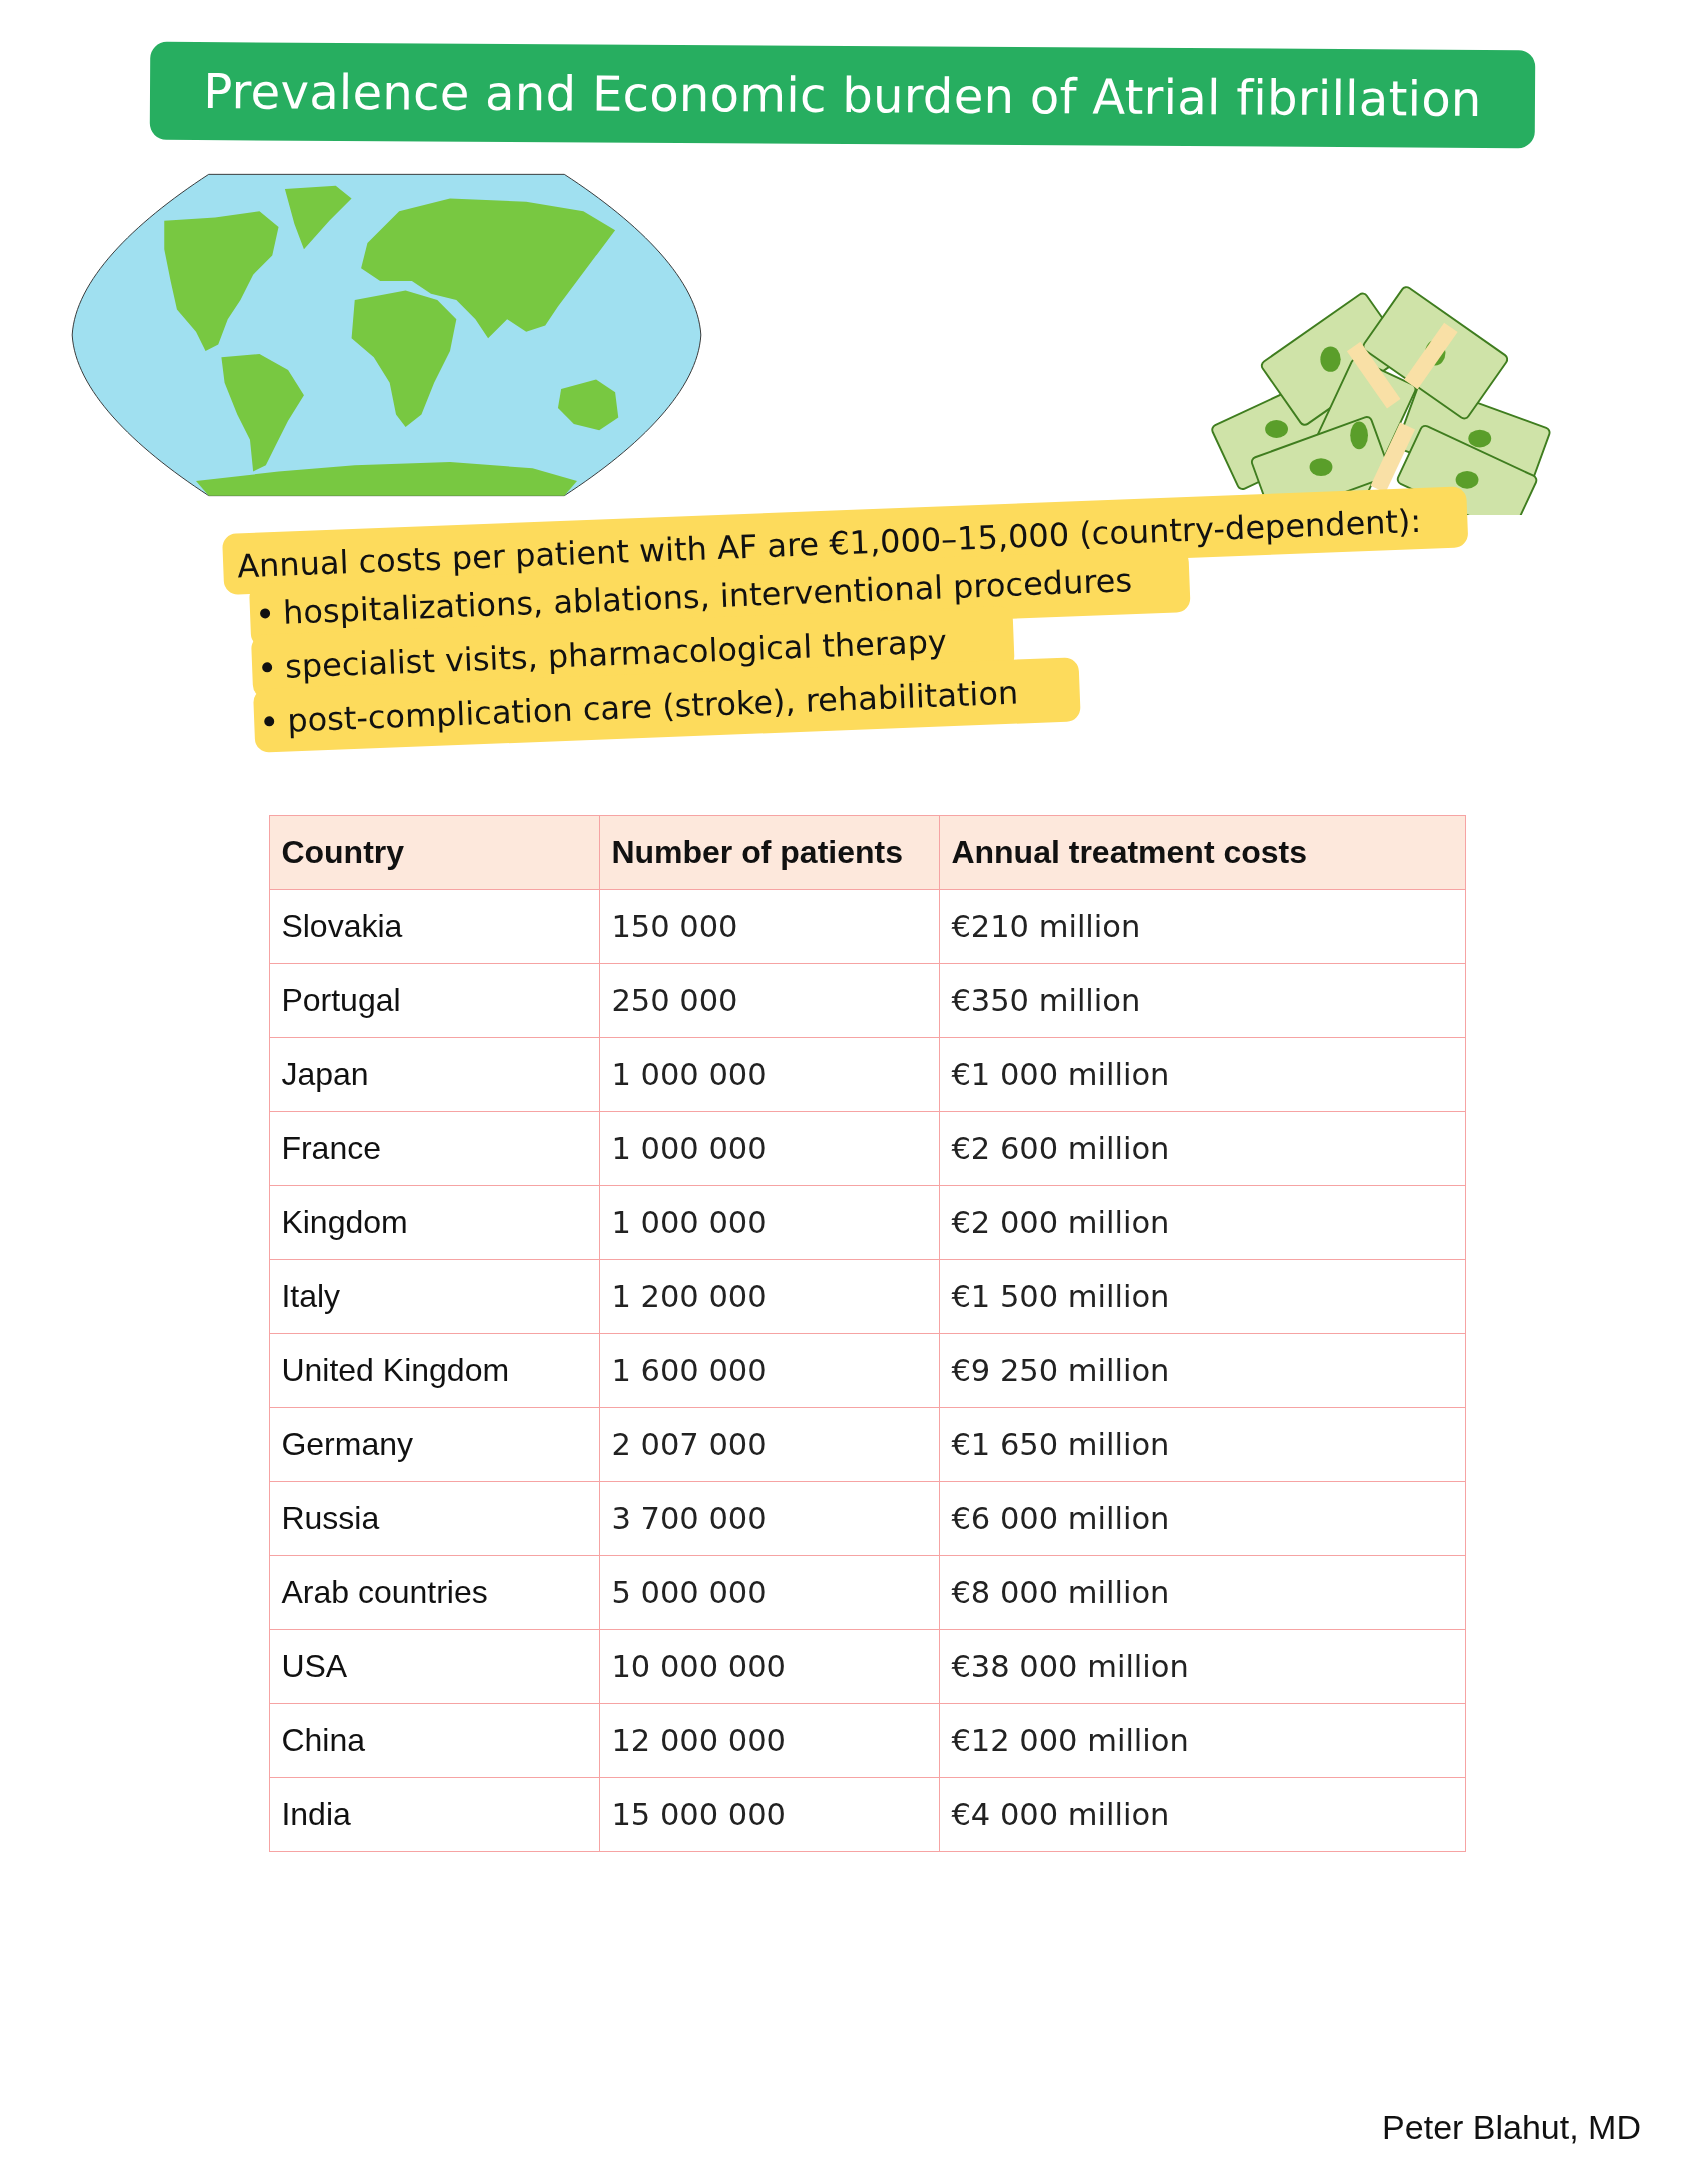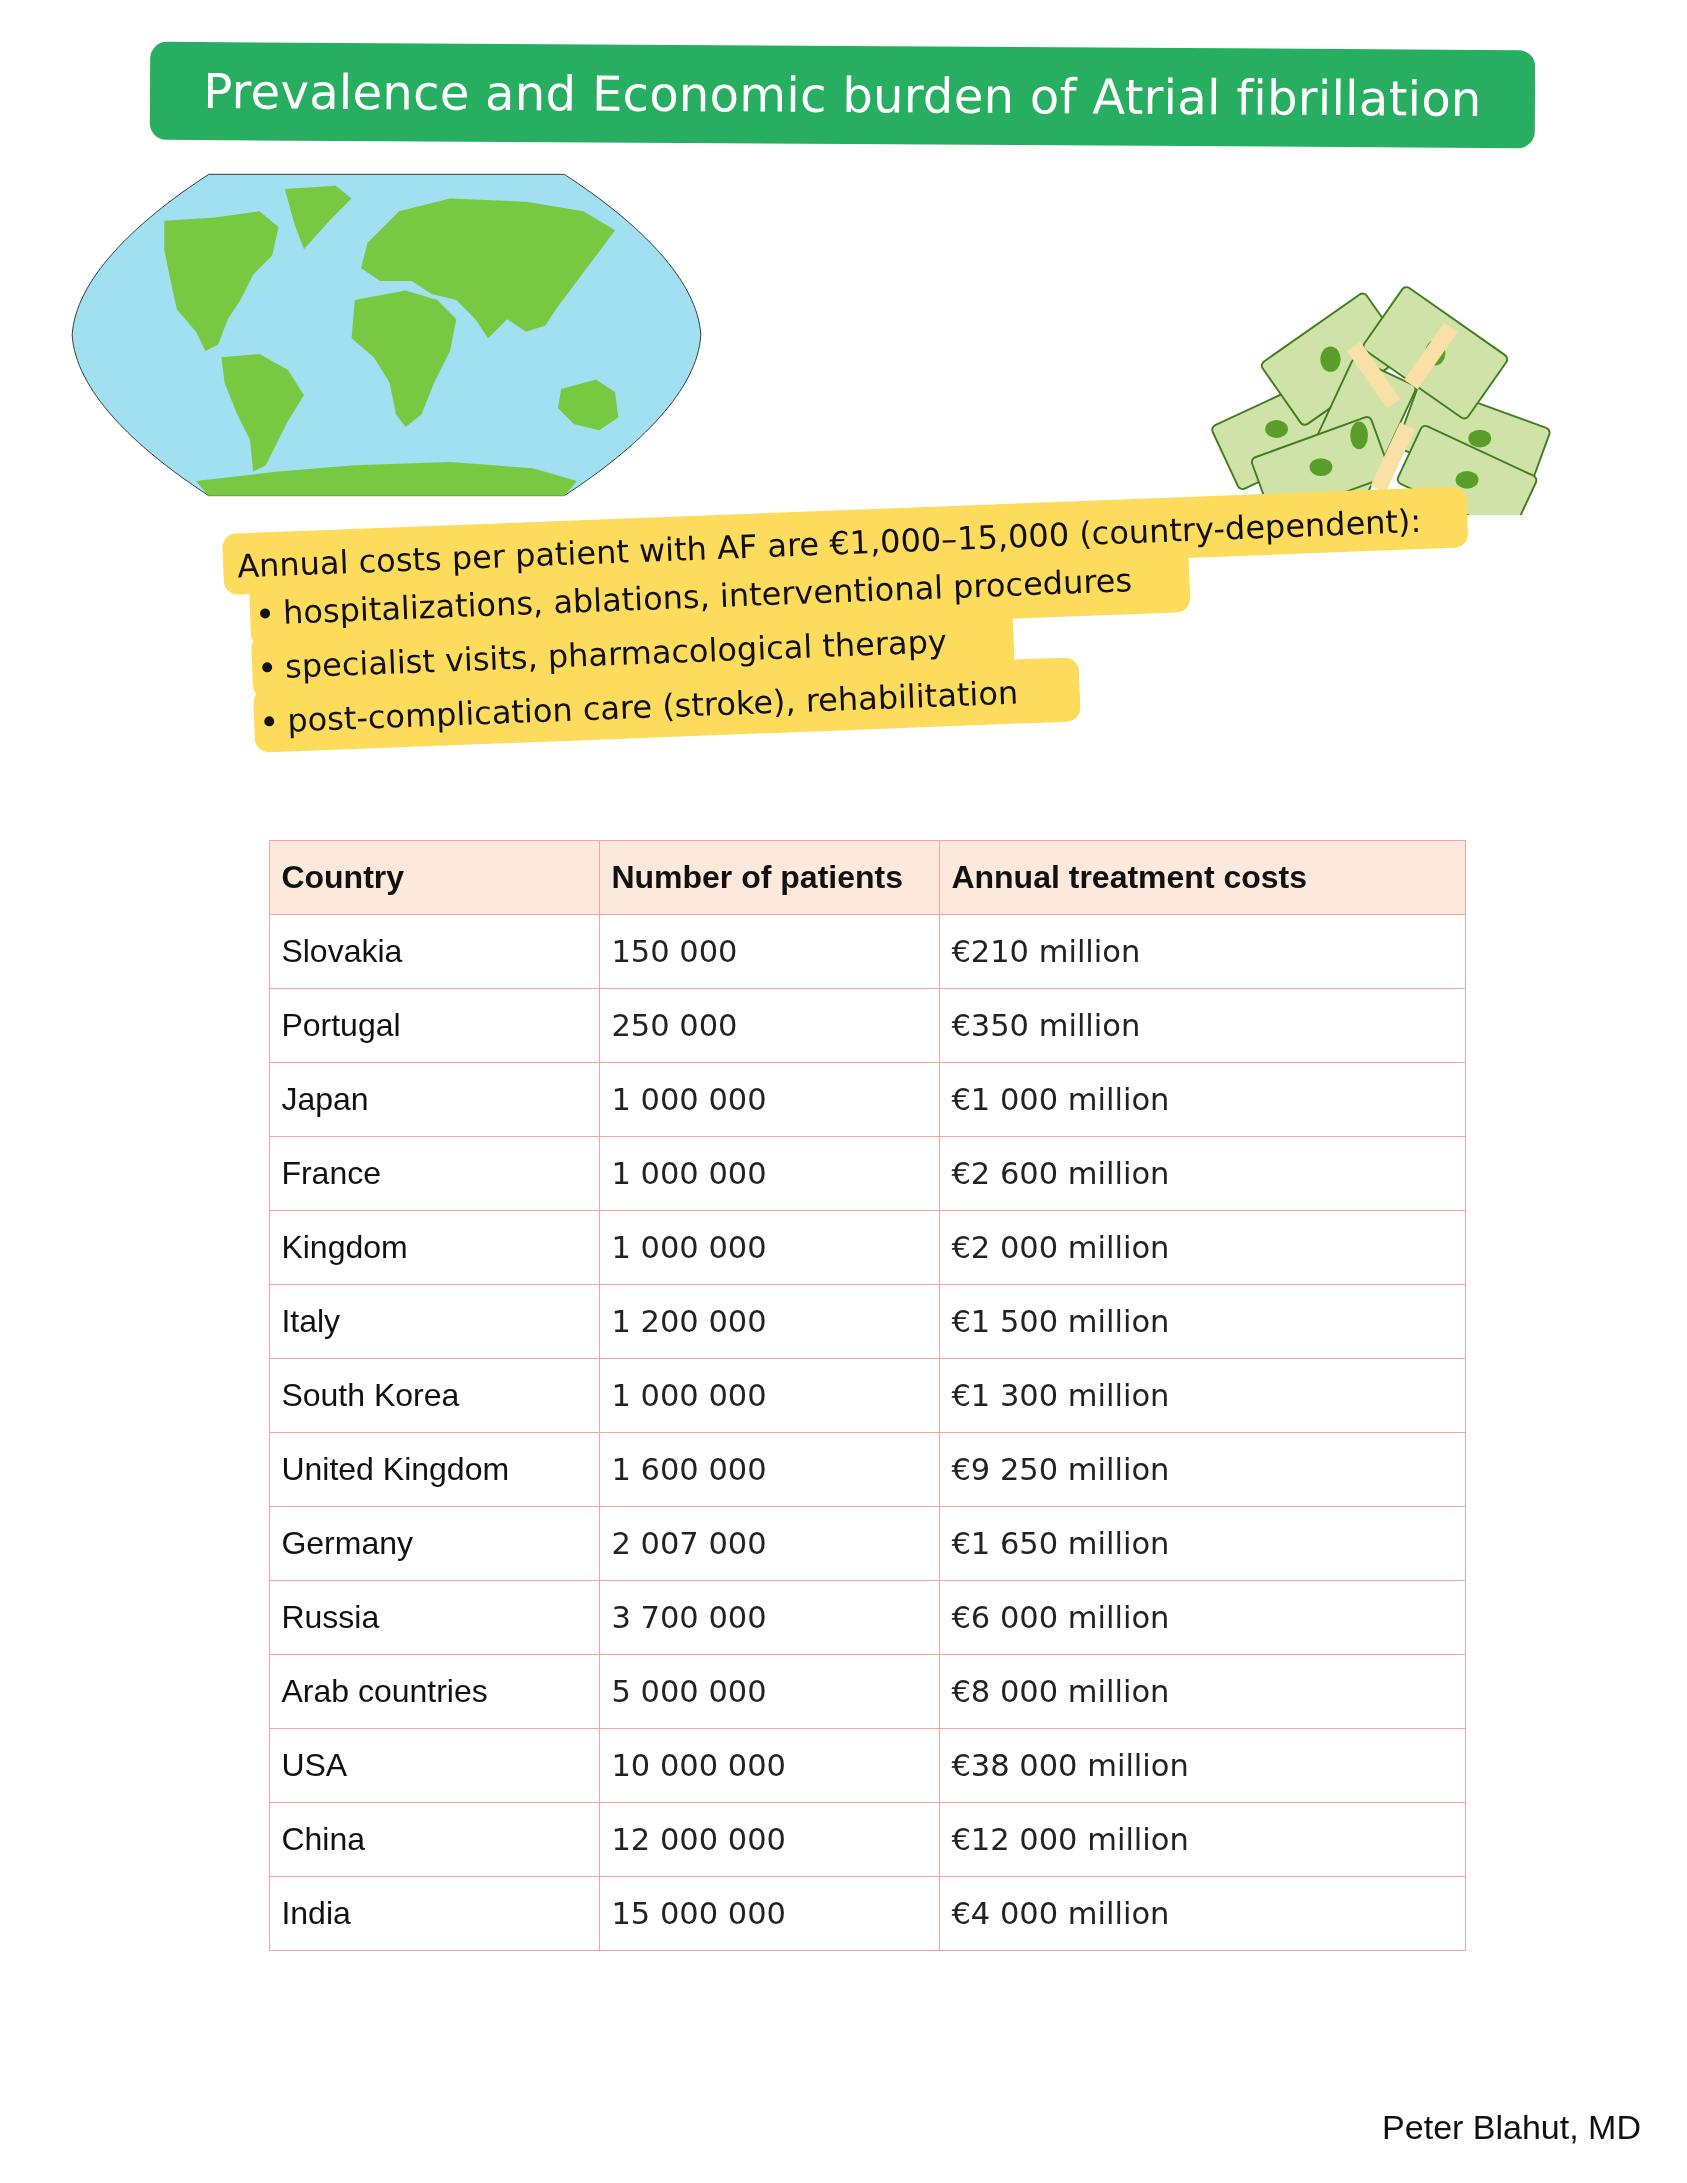--- a/index.html
+++ b/index.html
@@ -10,21 +10,21 @@
     display:flex; align-items:center; justify-content:center;
   }
   .title-banner span { color:#fff; font-family:"DejaVu Sans", sans-serif; font-size:48px; letter-spacing:0.3px; white-space:nowrap; }
   .map { position:absolute; left:69px; top:173px; width:635px; height:324px; }
   .money { position:absolute; left:1194px; top:270px; width:381px; height:245px; }
   .note { position:absolute; left:222px; top:534px; width:1270px; height:254px; transform:rotate(-2.2deg); transform-origin:0 0; }
   .note .hl { position:absolute; background:#fddb5c; border-radius:14px; }
   .note .line { position:absolute; font-family:"DejaVu Sans", sans-serif; font-size:32px; color:#111; white-space:nowrap; }
   .note .bullet { position:absolute; width:10.2px; height:10.2px; border-radius:50%; background:#111; }
   table.data {
-    position:absolute; left:269px; top:840px; width:1197px; border-collapse:collapse;padding-left:22px;
+    position:absolute; left:269px; top:815px; width:1197px; border-collapse:collapse;padding-left:22px;
   }
   table.data td, table.data th {
     border:1.3px solid #f6a3a3; height:73px; padding:0 0 0 11.4px; text-align:left; vertical-align:middle;
     font-size:32px;
   }
   table.data th { background:#fde8dc; font-weight:bold; color:#111; }
   table.data td.country { font-weight:normal; color:#111; }
   table.data td.num { color:#222; font-family:"DejaVu Sans", sans-serif; font-size:30.5px; }
   table.data col.c1 { width:330px; }
   table.data col.c2 { width:340px; }
@@ -133,25 +133,20 @@
         <td class="country">Kingdom</td>
         <td class="num">1 000 000</td>
         <td class="num">€2 000 million</td>
       </tr>
       <tr>
         <td class="country">Italy</td>
         <td class="num">1 200 000</td>
         <td class="num">€1 500 million</td>
       </tr>
       <tr>
-        <td class="country">South Korea</td>
-        <td class="num">1 000 000</td>
-        <td class="num">€1 300 million</td>
-      </tr>
-      <tr>
         <td class="country">United Kingdom</td>
         <td class="num">1 600 000</td>
         <td class="num">€9 250 million</td>
       </tr>
       <tr>
         <td class="country">Germany</td>
         <td class="num">2 007 000</td>
         <td class="num">€1 650 million</td>
       </tr>
       <tr>

